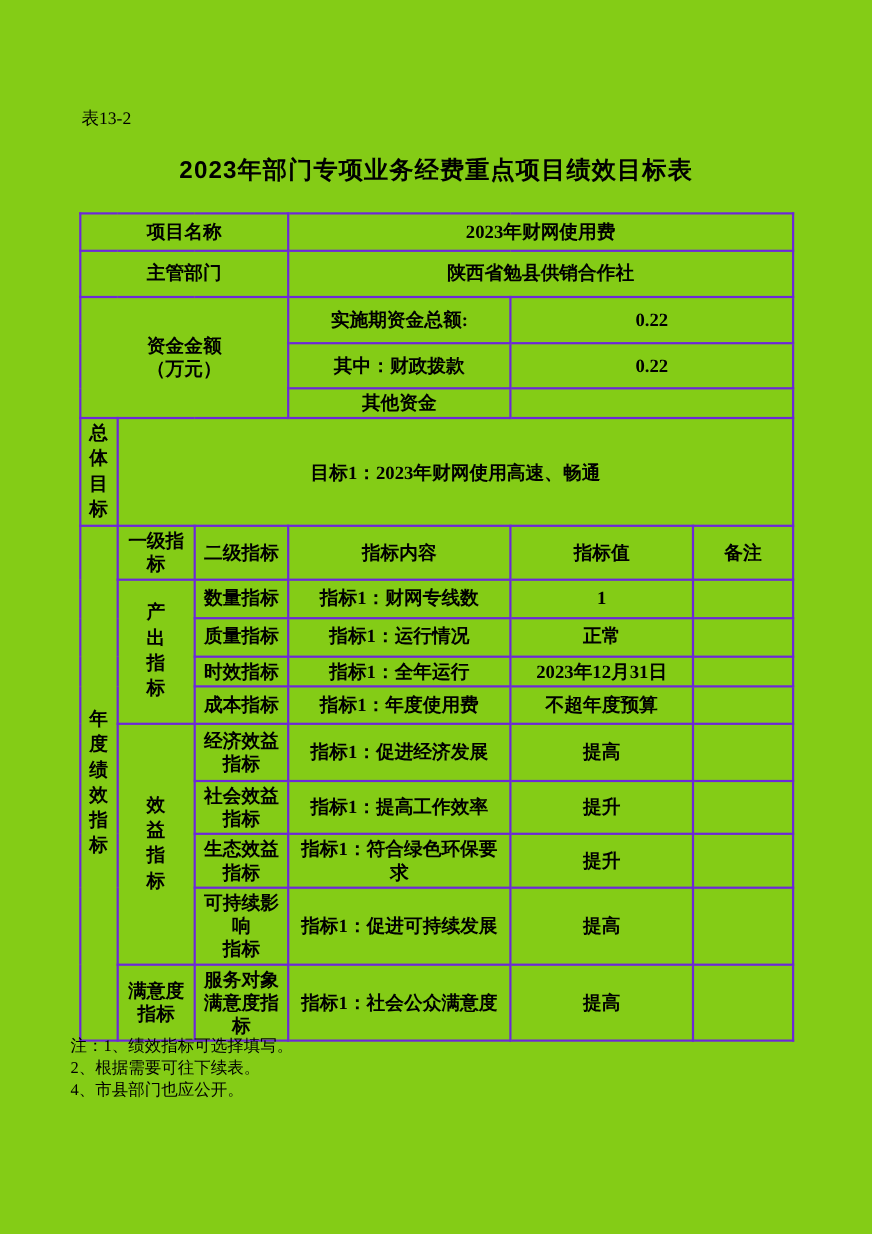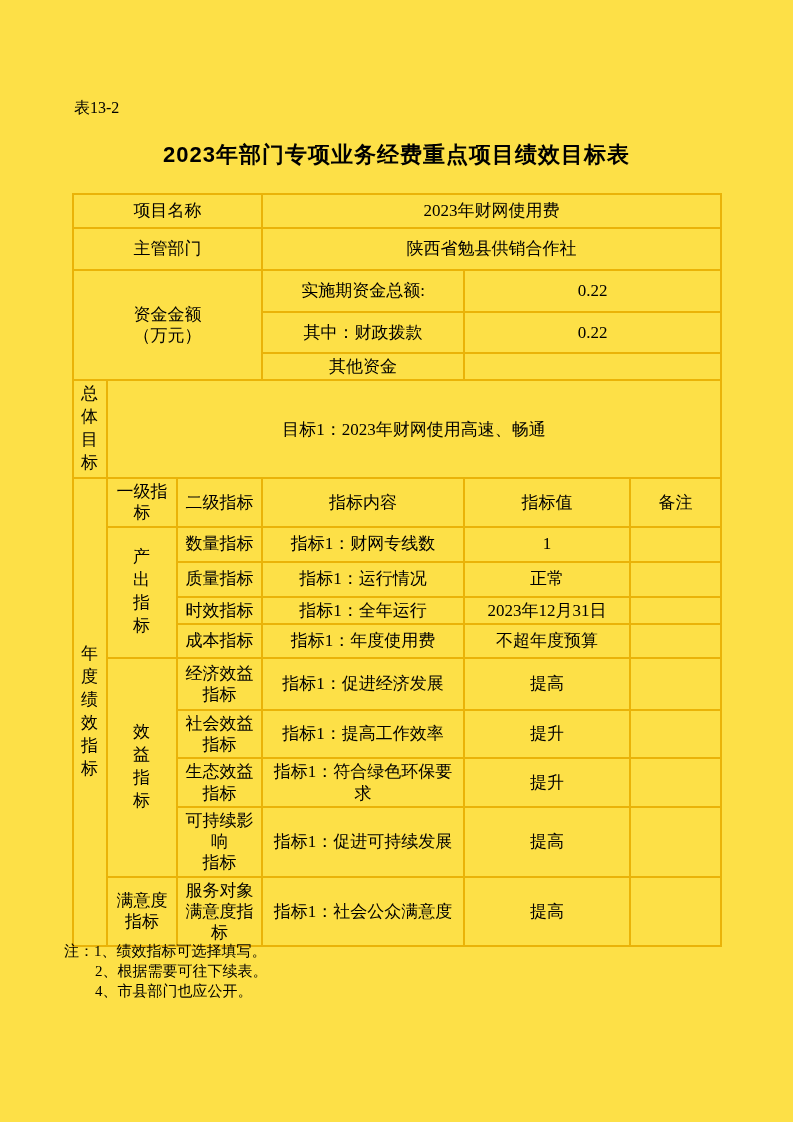--- a/index.html
+++ b/index.html
@@ -2,21 +2,21 @@
 <html><head>
 <meta charset="utf-8">
 <style>
   * { box-sizing: border-box; }
   html, body { margin: 0; padding: 0; background: #888; }
   .page {
     position: relative;
     width: 793px;
     height: 1122px;
     margin: 0 auto;
-    background: #fde047;
+    background: #84cc16;
     color: #000;
     font-family: "Liberation Serif", "DejaVu Serif", serif;
     overflow: hidden;
   }
   .doc-label {
     position: absolute;
     left: 74px;
     top: 98px;
     font-size: 16px;
   }
@@ -33,49 +33,50 @@
   }
   table.main {
     position: absolute;
     left: 72px;
     top: 193px;
     width: 648px;
     border-collapse: collapse;
     table-layout: fixed;
   }
   table.main td {
-    border: 2px solid #eab308;
+    border: 2px solid #6d28d9;
     font-size: 17px;
     line-height: 1.25;
     text-align: center;
     vertical-align: middle;
     padding: 2px 3px;
     white-space: pre-line;
     overflow: hidden;
+    font-weight: bold;
   }
   td.left { text-align: left; padding-left: 10px; }
   td.fund-right { text-align: right; padding-right: 24px; border-radius: 14px; }
   td.goal-text { text-align: left; padding-left: 12px; }
   .vert {
     display: block;
     width: 1.05em;
     margin: 0 auto;
     word-break: break-all;
     line-height: 1.35;
     text-align: left;
   }
   .notes {
     position: absolute;
     left: 64px;
     top: 941px;
     font-size: 15px;
     line-height: 20px;
   }
   .note-line { white-space: pre; }
-  .note-line.indented { margin-left: 31px; }
+  .note-line.indented { }
 </style>
 </head>
 <body>
 
 <div class="page">
 
   <div class="doc-label">表13-2</div>
 
   <div class="doc-title">2023年部门专项业务经费重点项目绩效目标表</div>
 

